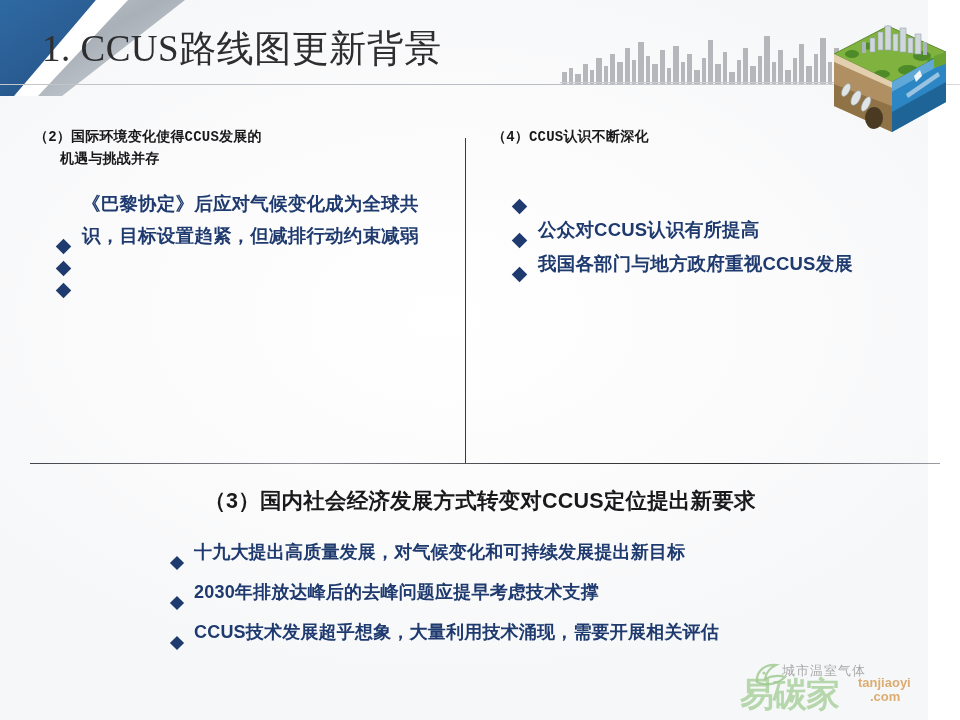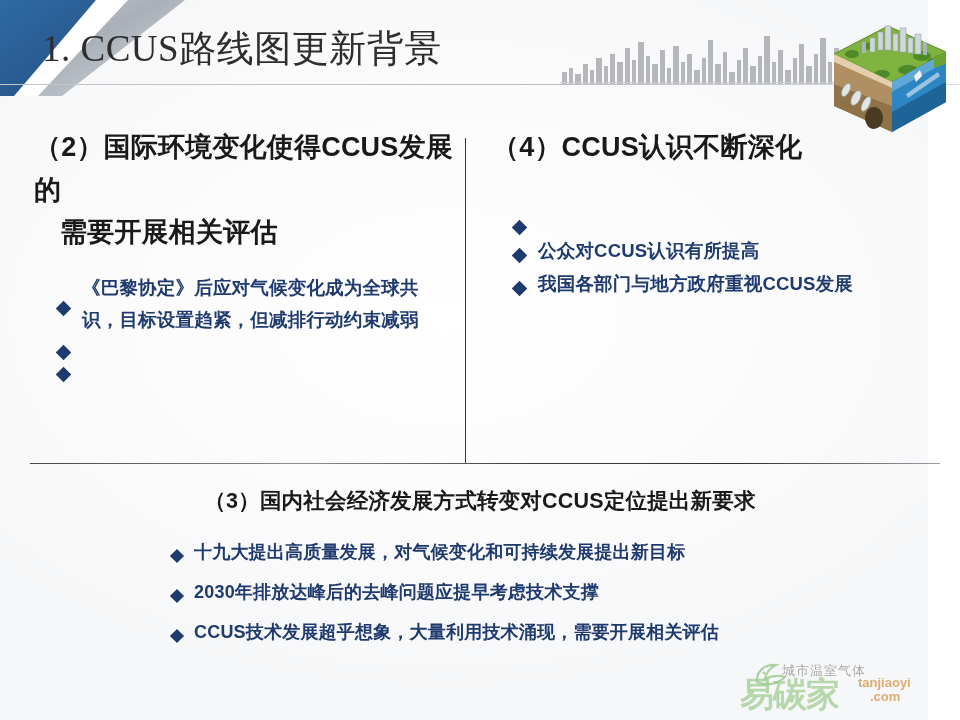--- a/index.html
+++ b/index.html
@@ -71,34 +71,35 @@
     width:910px; height:1px;
     background:linear-gradient(to right,#43454a 0%,#8b8e93 30%,#3c3e42 55%,#2e3033 78%,#9a9da2 100%);
   }
 
   
   .col-left  { position:absolute; left:34px;  top:126px; width:420px; }
   .col-right { position:absolute; left:492px; top:126px; width:452px; }
   .bottom    { position:absolute; left:30px;  top:486px; width:900px; }
 
   .sec-head {
-    font-size:27px;
+    font-size:14px;
     font-weight:bold;
     color:#19191b;
     line-height:1.58;
     letter-spacing:0.2px;
+    font-family:Liberation Mono, monospace;
   }
   .sec-head .ln2 { display:block; padding-left:26px; }
 
   .bullets { margin-top:18px; }
   .bullets.right-list { margin-top:44px; }
 
   .bullet {
     display:flex;
-    align-items:center;
+    align-items:flex-end;
     color:#1e3a6e;
     font-size:18.5px;
     font-weight:bold;
     line-height:1.72;
     letter-spacing:0.2px;
     margin-bottom:2px;
   }
   .dia {
     flex:0 0 auto;
     width:11px; height:11px;
@@ -268,21 +269,21 @@
 
     <polygon points="112,42 124,38 124,50 112,54" fill="#6aa334"></polygon>
   </svg>
 
   <div class="v-divider"></div>
   <div class="h-divider"></div>
 
   <div class="col-left">
     <div class="sec-head">
       <span>（2）国际环境变化使得CCUS发展的</span>
-      <span class="ln2">需要开展相关评估</span>
+      <span class="ln2">机遇与挑战并存</span>
     </div>
     <div class="bullets">
       <div class="bullet">
         <span class="dia"></span>
         <span class="btxt">《巴黎协定》后应对气候变化成为全球共识，目标设置趋紧，但减排行动约束减弱</span>
       </div>
       <div class="bullet">
         <span class="dia"></span>
       </div>
       <div class="bullet">

